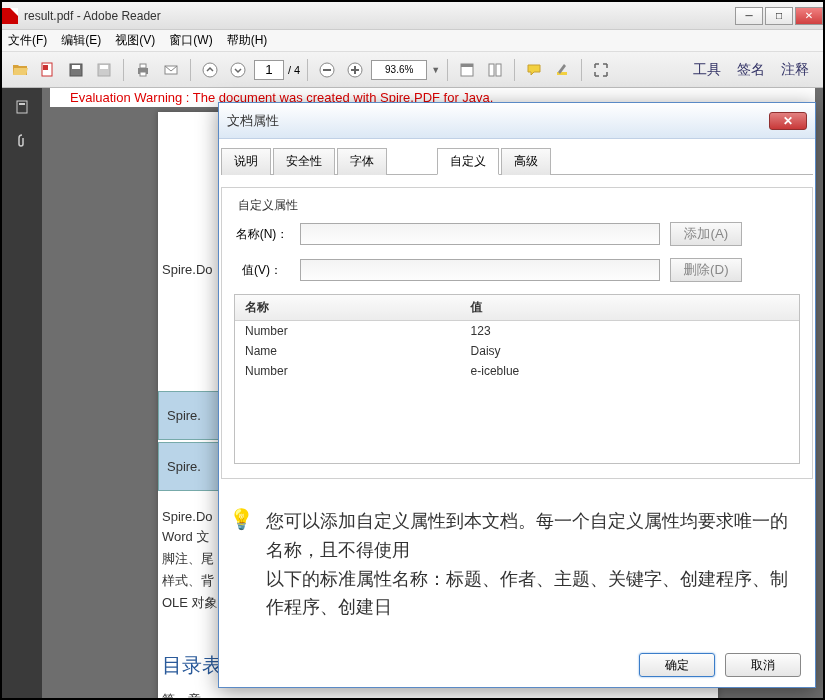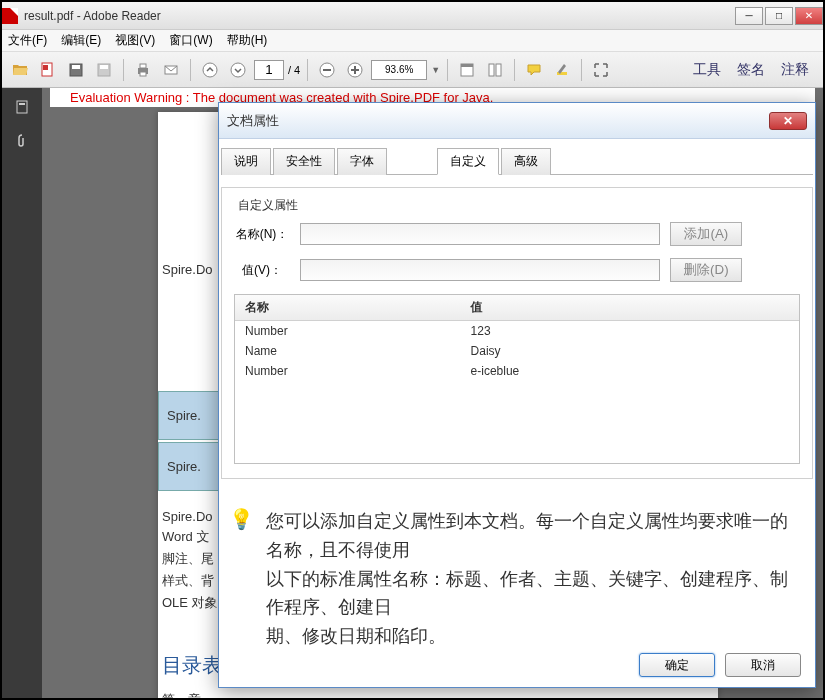--- a/index.html
+++ b/index.html
@@ -283,21 +283,20 @@
           </tbody>
         </table>
       </div>
     </div>
 
     <div class="hint-row">
       <div class="bulb-icon">💡</div>
       <div class="hint-text">
         <div>您可以添加自定义属性到本文档。每一个自定义属性均要求唯一的名称，且不得使用</div>
         <div>以下的标准属性名称：标题、作者、主题、关键字、创建程序、制作程序、创建日</div>
-        <div>期、修改日期和陷印。</div>
       </div>
     </div>
   </div>
   <div class="dlg-buttons">
     <button class="dlg-btn primary">确定</button>
     <button class="dlg-btn">取消</button>
   </div>
 </div>
 
 </body></html>

